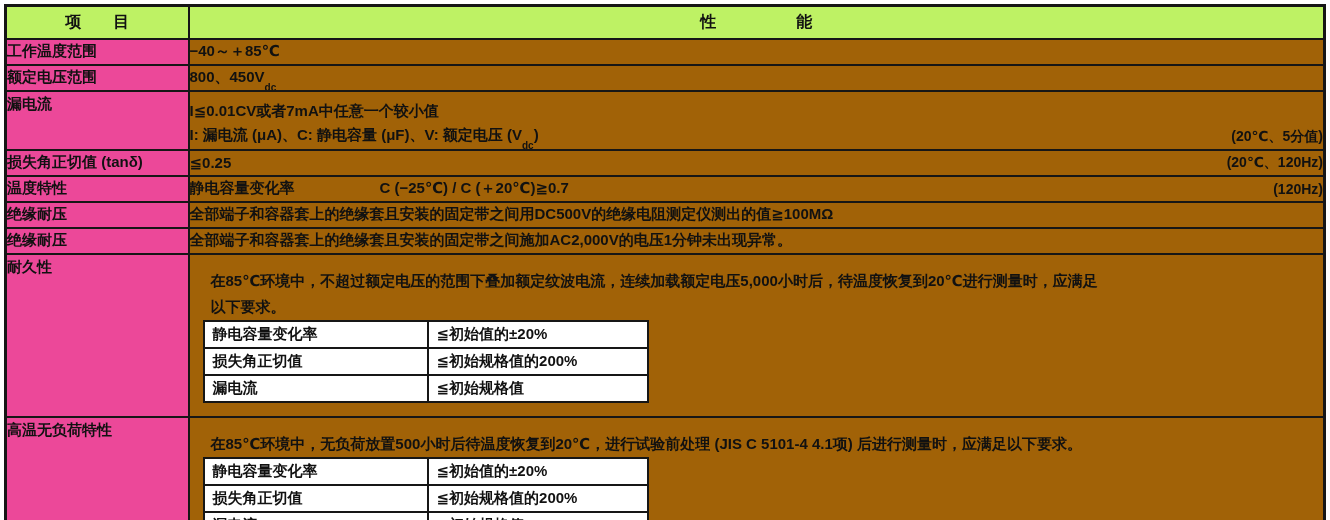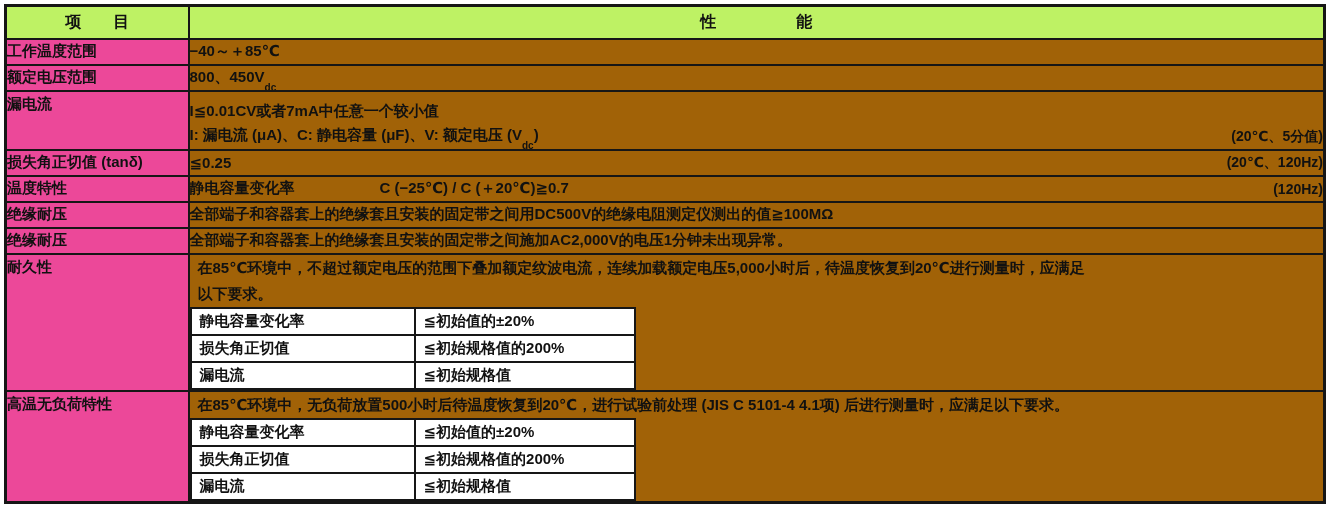--- a/index.html
+++ b/index.html
@@ -41,21 +41,21 @@
     padding-left:7px;
     white-space:nowrap;
   }
   td.label-cell.vtop { vertical-align:top; padding-top:3px; }
   td.value-cell {
     background:#a16207;
     font-size:15px;
     vertical-align:middle;
     padding-left:8px; padding-right:8px;
   }
-  td.value-cell.nopad { padding:0; vertical-align:top; }
+  td.value-cell.nopad { padding:13px; vertical-align:top; }
   .rowflex { display:flex; align-items:center; width:100%; }
   .cond { margin-left:auto; font-size:14px; white-space:nowrap; }
   .sub { font-size:10px; position:relative; top:9px; letter-spacing:0; }
   .line1 { line-height:25px; padding-top:6px; }
   .line2 { line-height:24px; }
   .sublabel { display:inline-block; width:190px; }
   .para { font-size:15px; line-height:26px; padding:0 8px 0 8px; }
   table.mini {
     border-collapse:collapse;
     table-layout:fixed;

